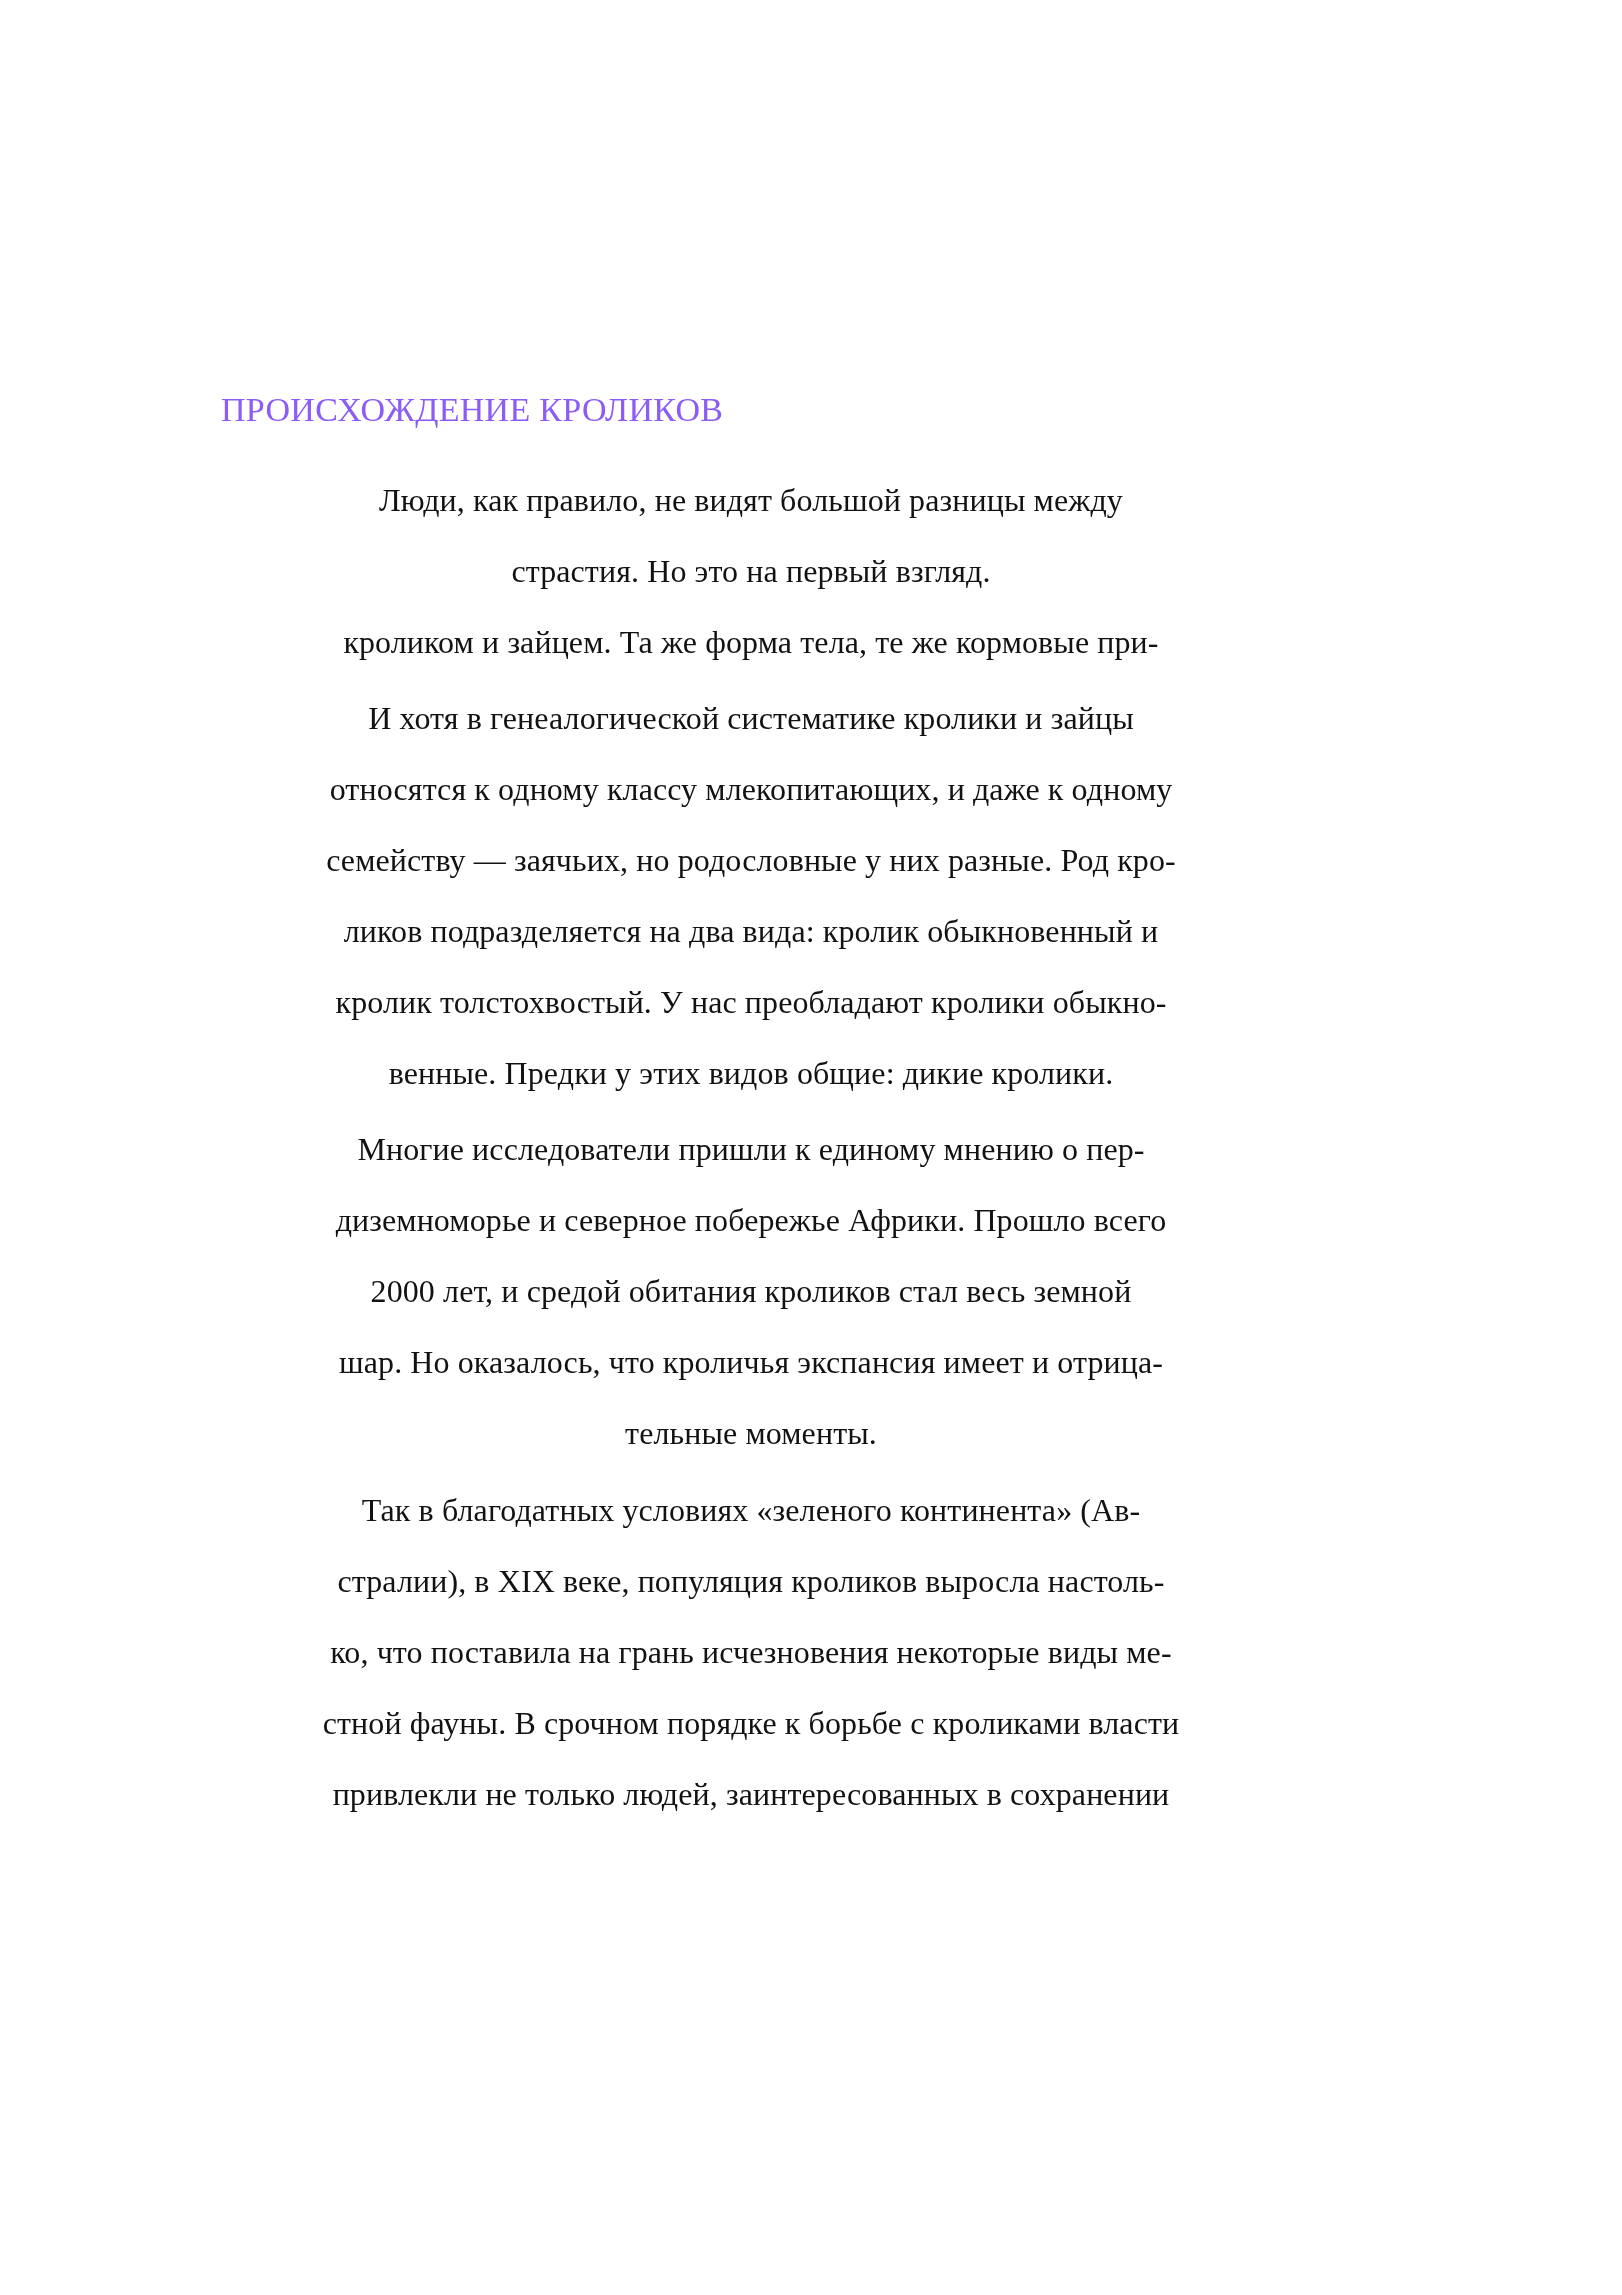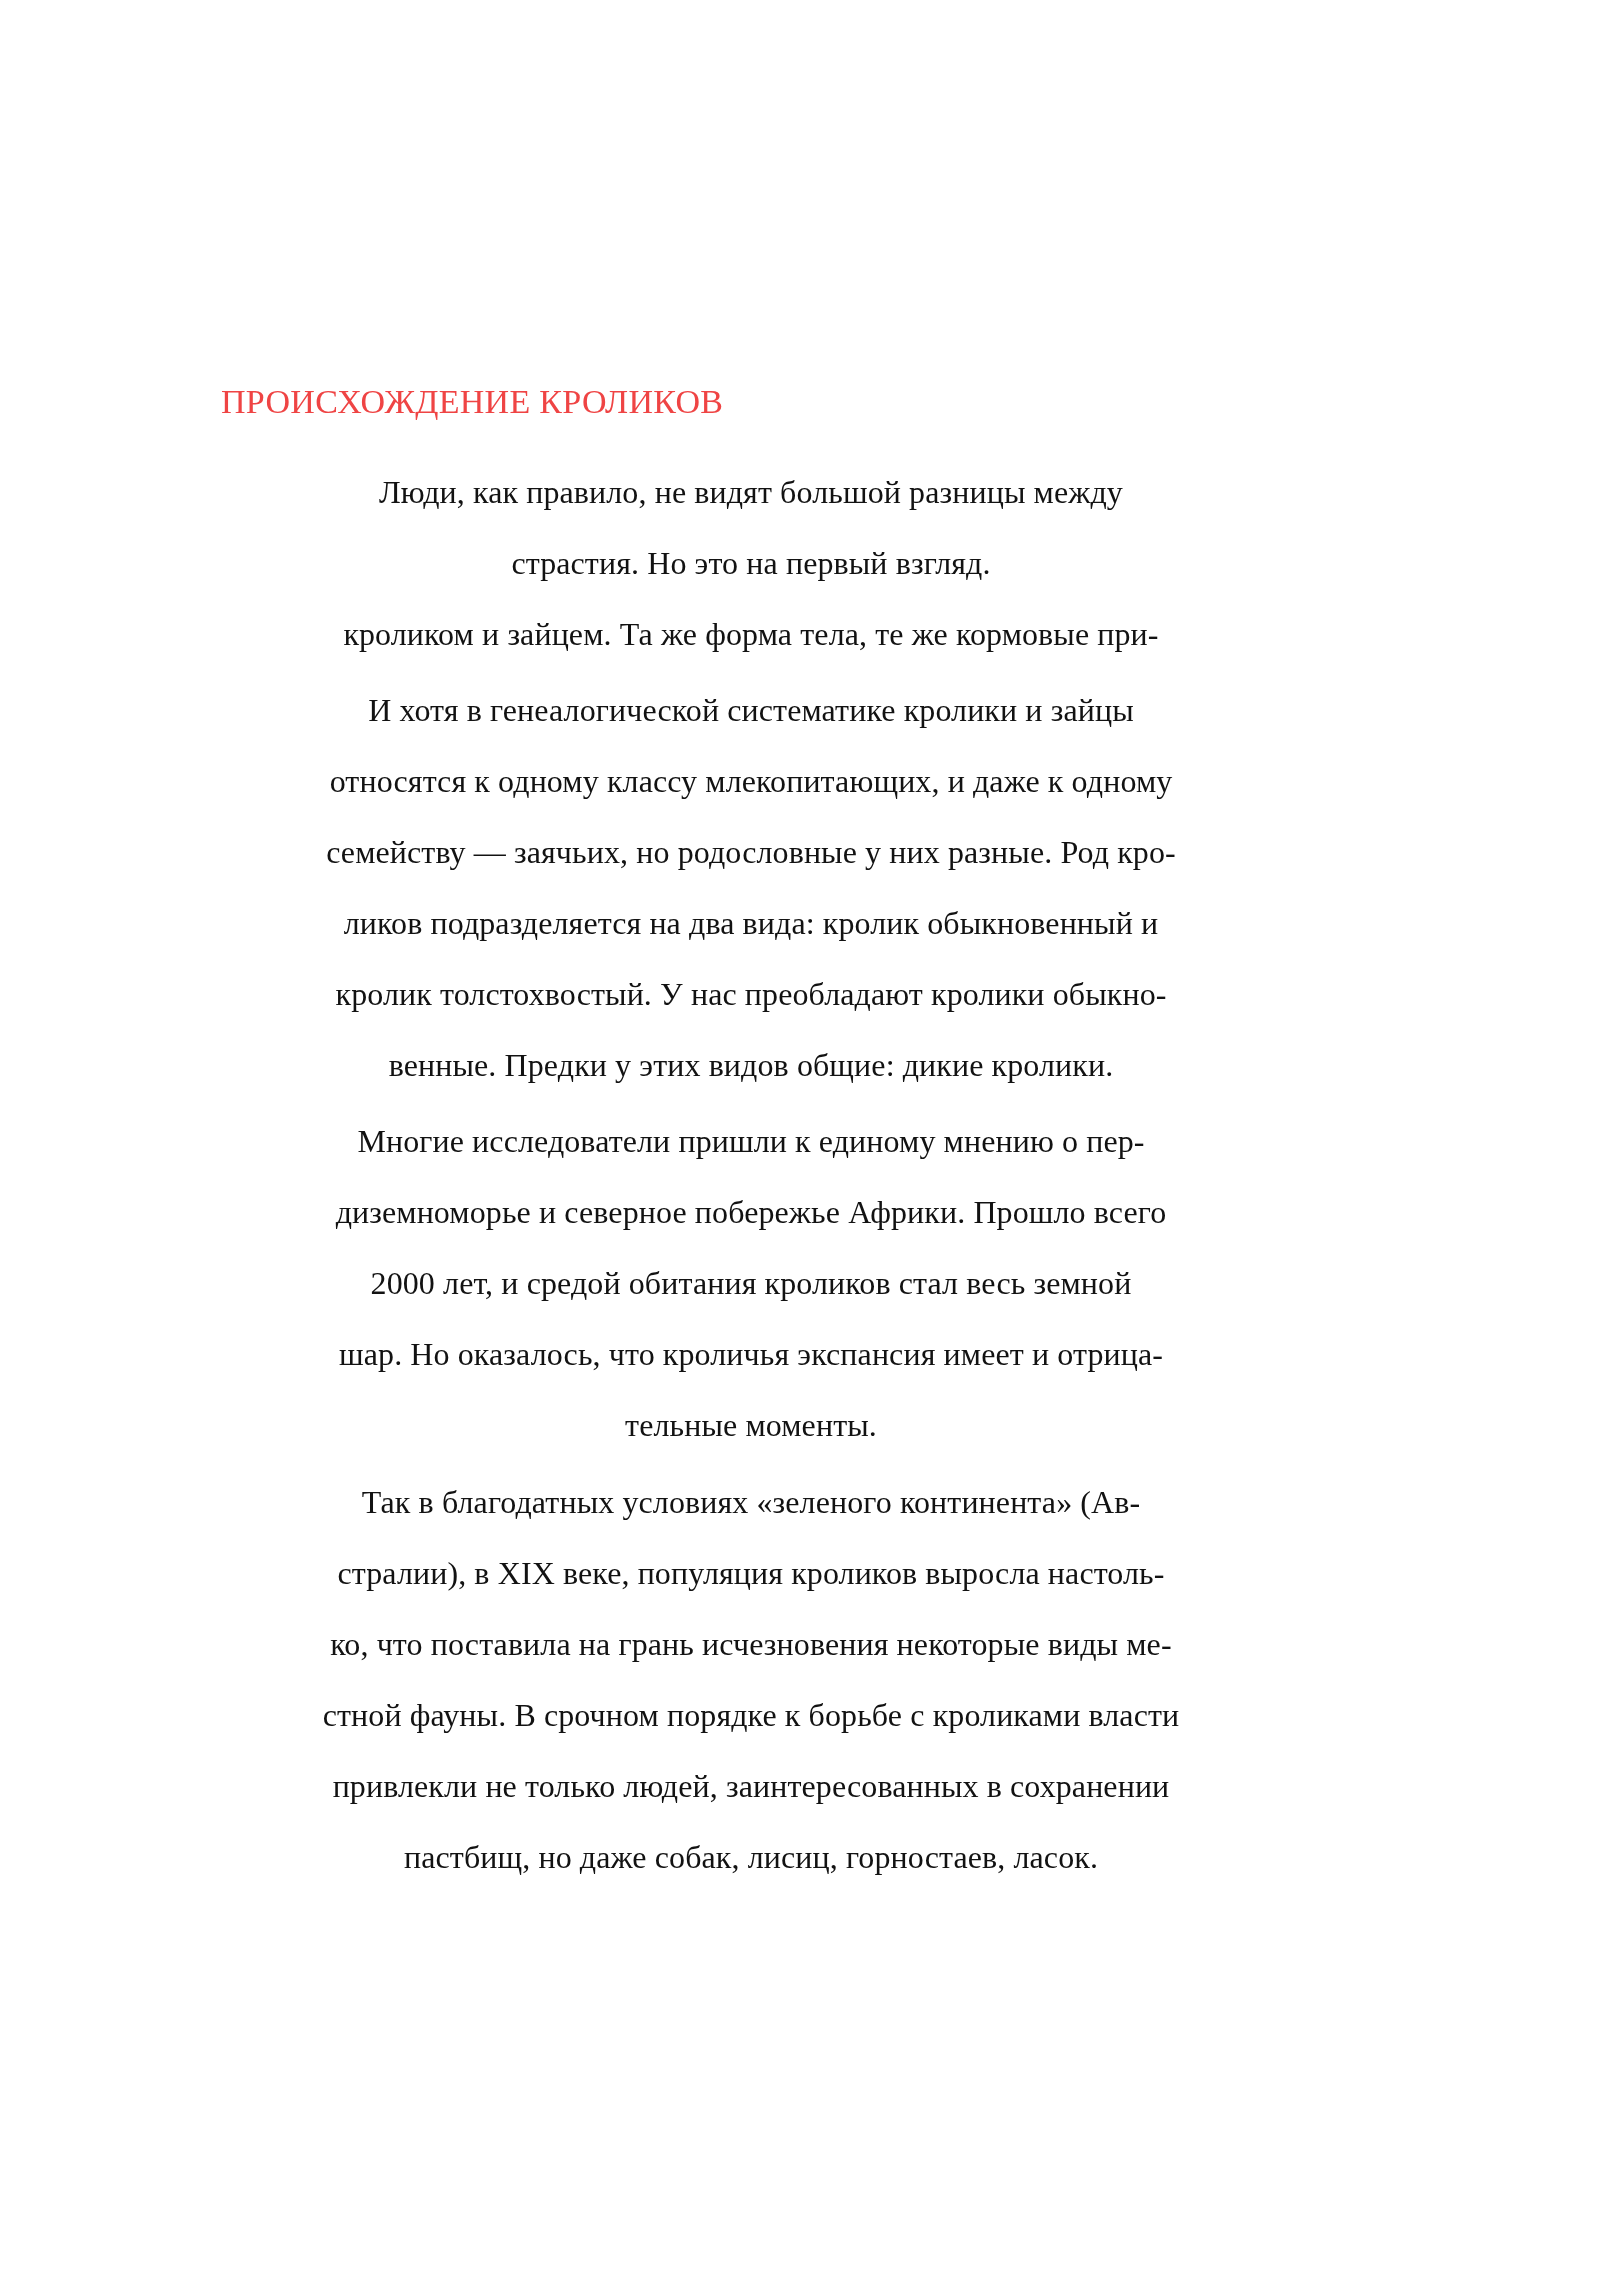--- a/index.html
+++ b/index.html
@@ -24,23 +24,23 @@
   .content {
     position: absolute;
     left: 221px;
     top: 377px;
     width: 1060px;
   }
   .doc-title {
     font-size: 34px;
     line-height: 1.0;
     letter-spacing: 0.3px;
-    margin: 8px 0 38px 0;
+    margin: 16px 0 38px 0;
     font-weight: 400;
-    color: #ef4444;
+    color: #8b5cf6;
     white-space: pre;
   }
   .para {
     margin: 0 0 5.2px 0;
   }
   .line {
     font-size: 32px;
     line-height: 71px;
     color: #121212;
     white-space: pre;
@@ -78,18 +78,17 @@
       <div class="line">шар. Но оказалось, что кроличья экспансия имеет и отрица-</div>
       <div class="line">тельные моменты.</div>
     </div>
 
     <div class="para">
       <div class="line">Так в благодатных условиях «зеленого континента» (Ав-</div>
       <div class="line">стралии), в XIX веке, популяция кроликов выросла настоль-</div>
       <div class="line">ко, что поставила на грань исчезновения некоторые виды ме-</div>
       <div class="line">стной фауны. В срочном порядке к борьбе с кроликами власти</div>
       <div class="line">привлекли не только людей, заинтересованных в сохранении</div>
-      <div class="line">пастбищ, но даже собак, лисиц, горностаев, ласок.</div>
     </div>
 
   </div>
 </div>
 
 
 </body></html>

